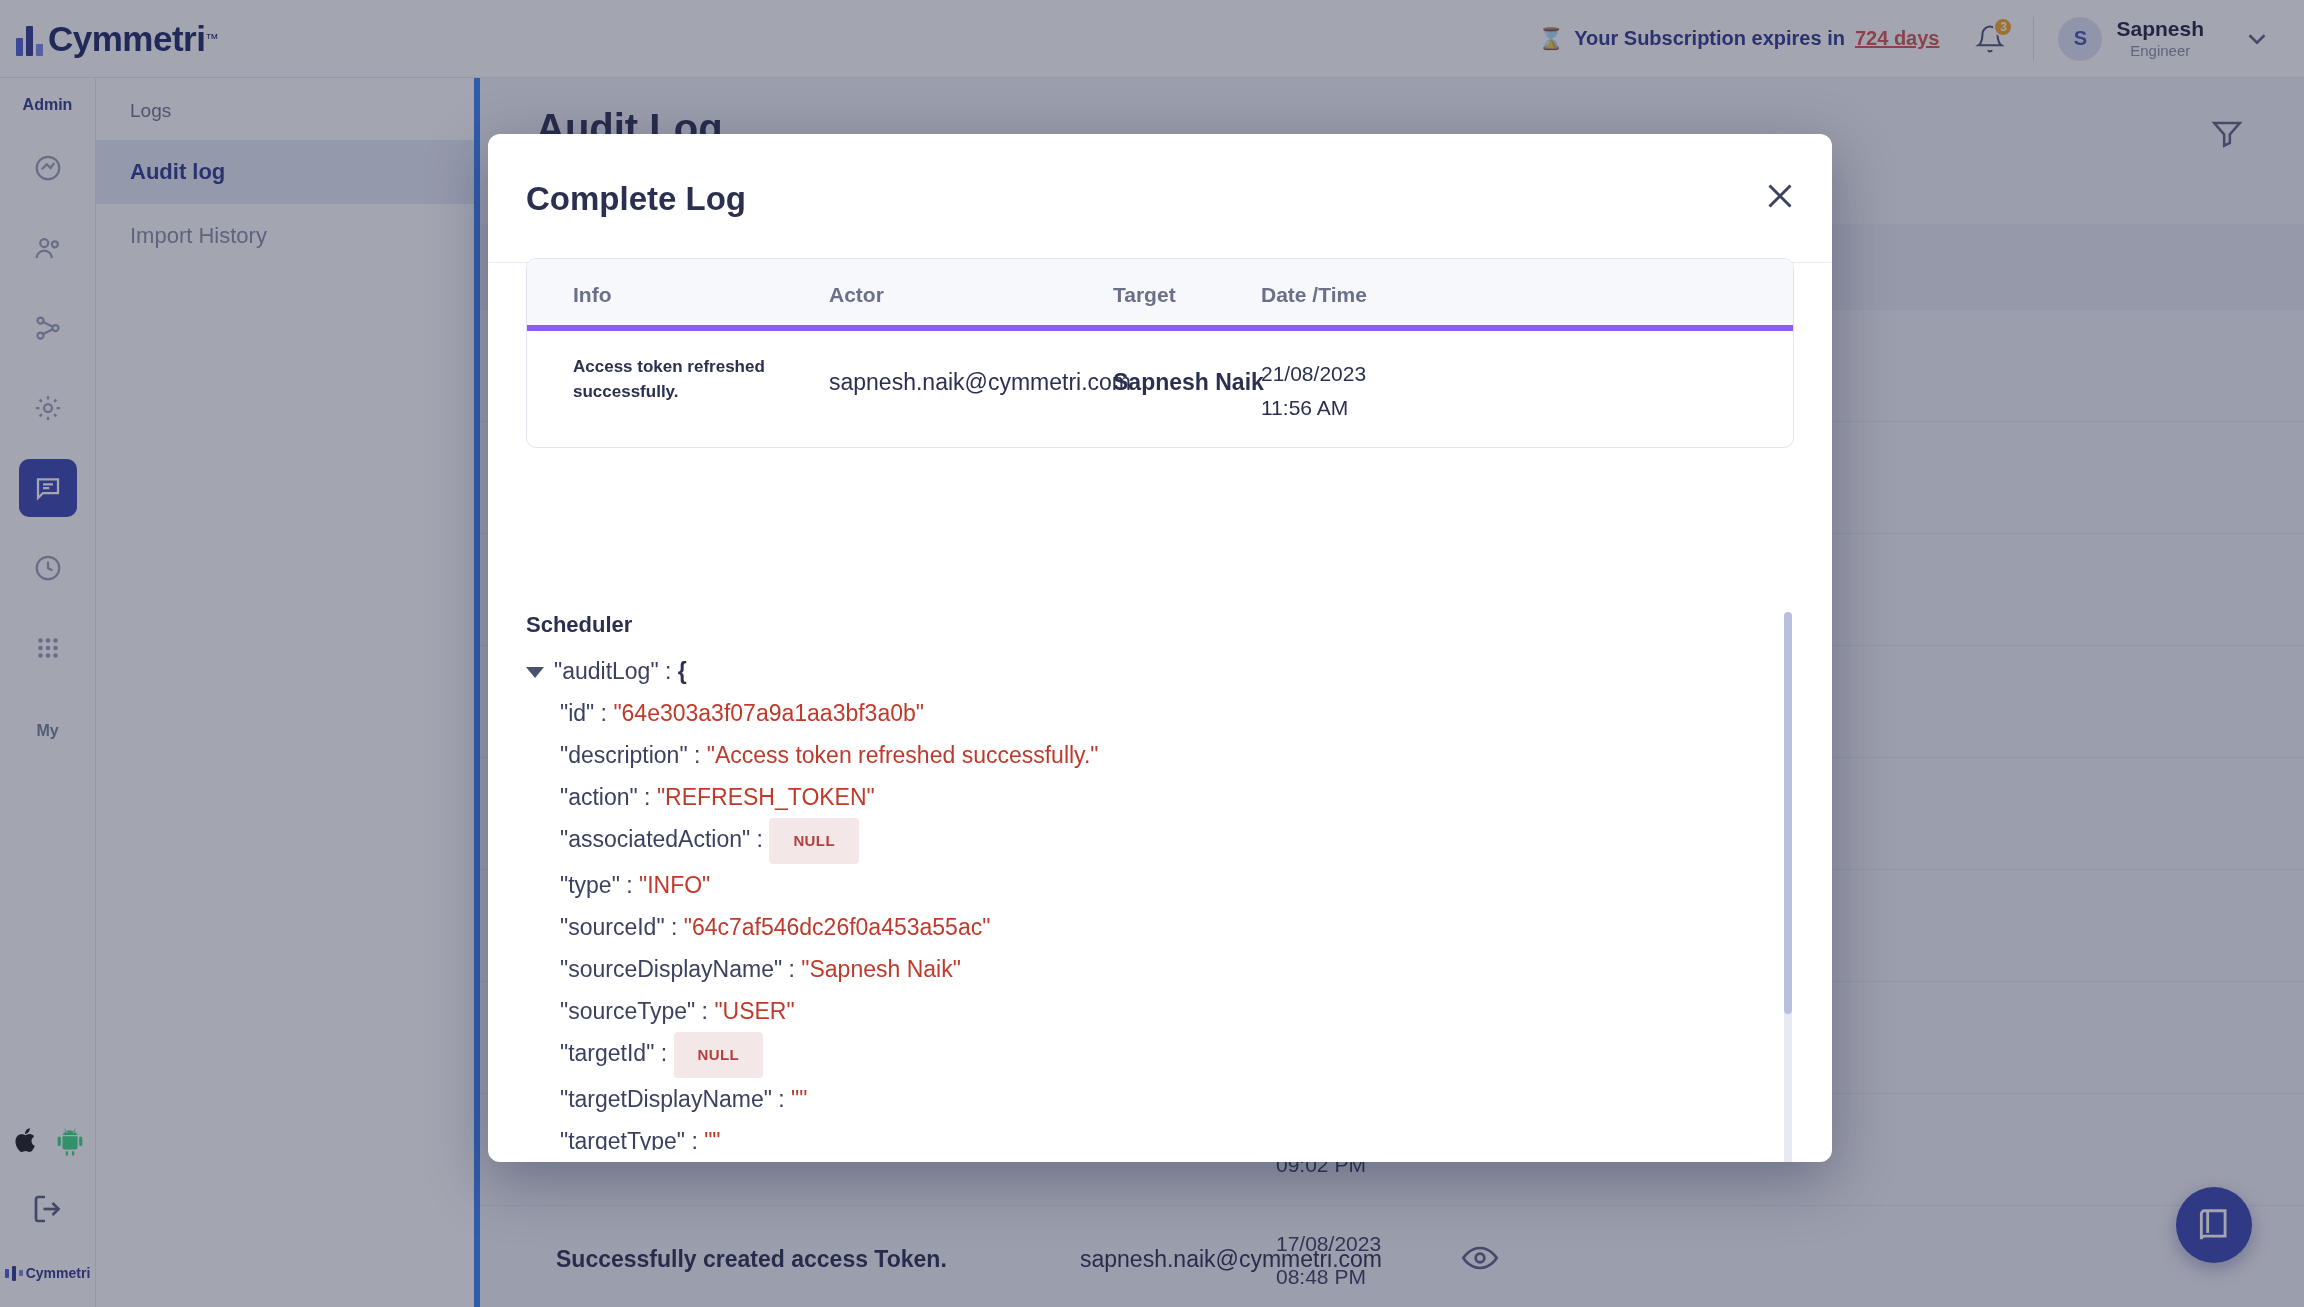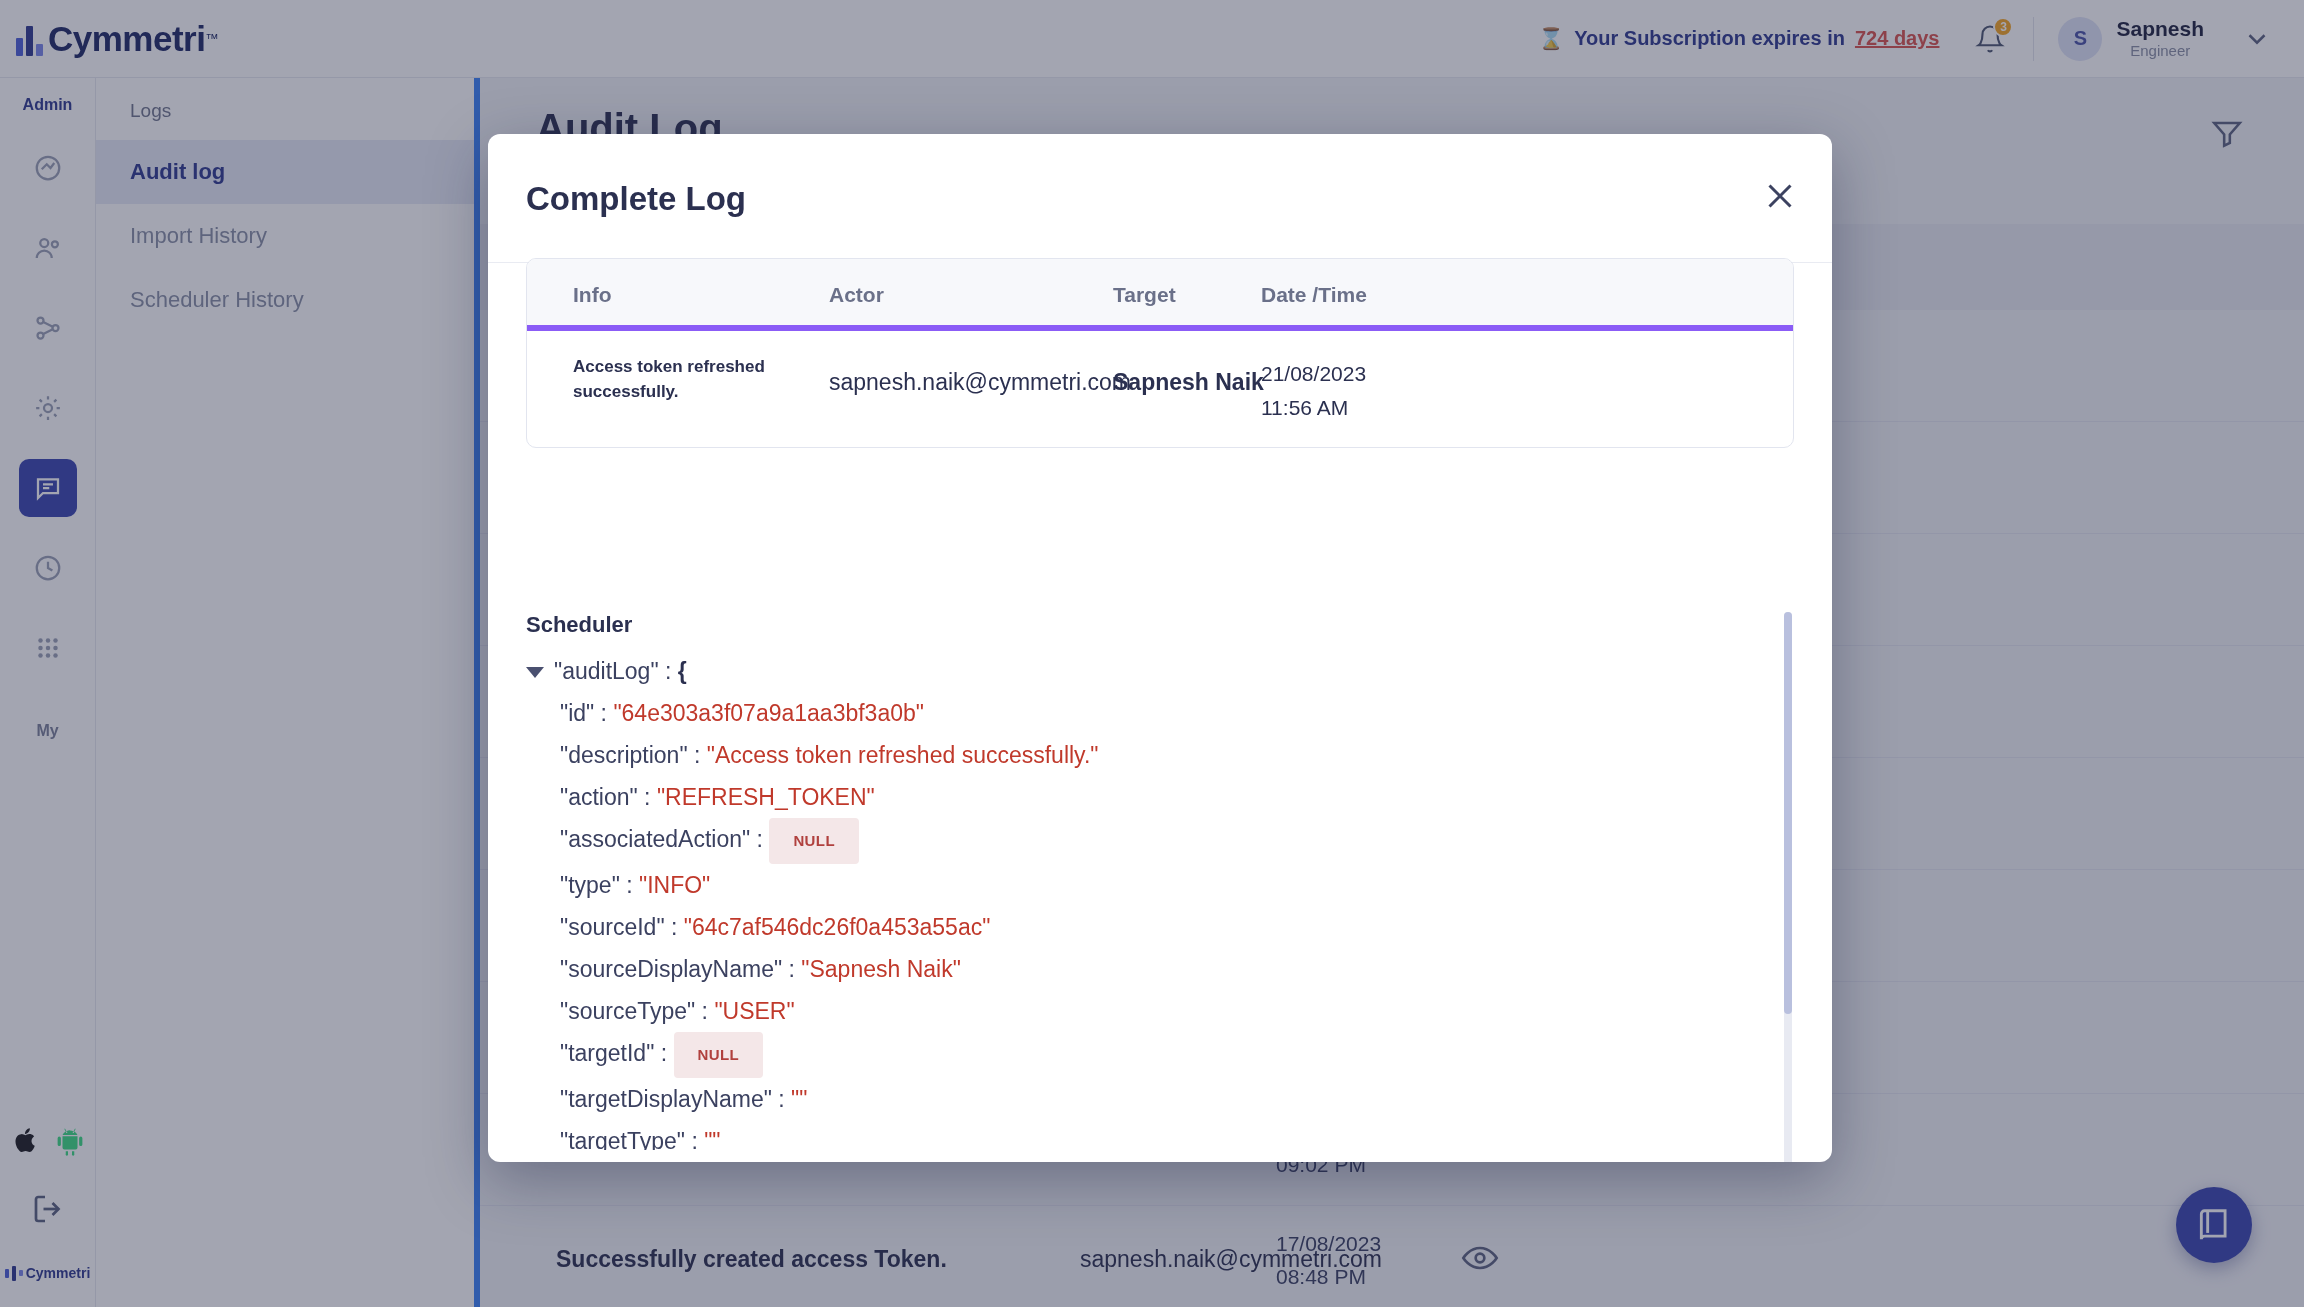--- a/index.html
+++ b/index.html
@@ -416,23 +416,20 @@
   </div>
 
   <div class="subnav">
     <div class="subnav-title">Logs</div>
     <div class="subnav-item active">
       <span>Audit log</span>
     </div>
     <div class="subnav-item">
       <span>Import History</span>
     </div>
-    <div class="subnav-item">
-      <span>Scheduler History</span>
-    </div>
   </div>
 
   <div class="main">
     <div class="page-title">Audit Log</div>
     <div class="filter-icon">
       <svg width="34" height="34" viewBox="0 0 24 24" fill="none" stroke="currentColor" stroke-width="1.8">
         <path d="M3 5h18l-7 8v6l-4 2v-8z"></path>
       </svg>
     </div>
 

